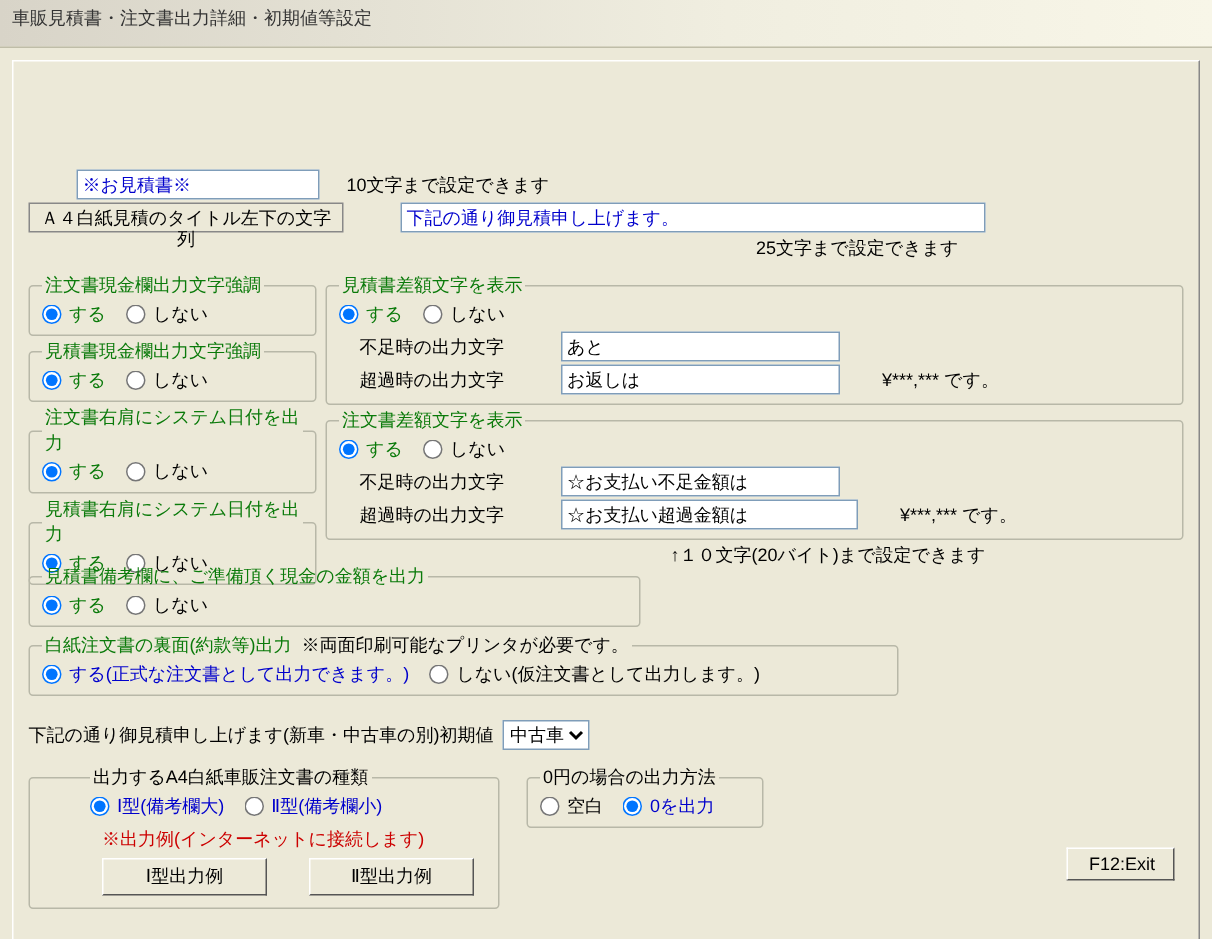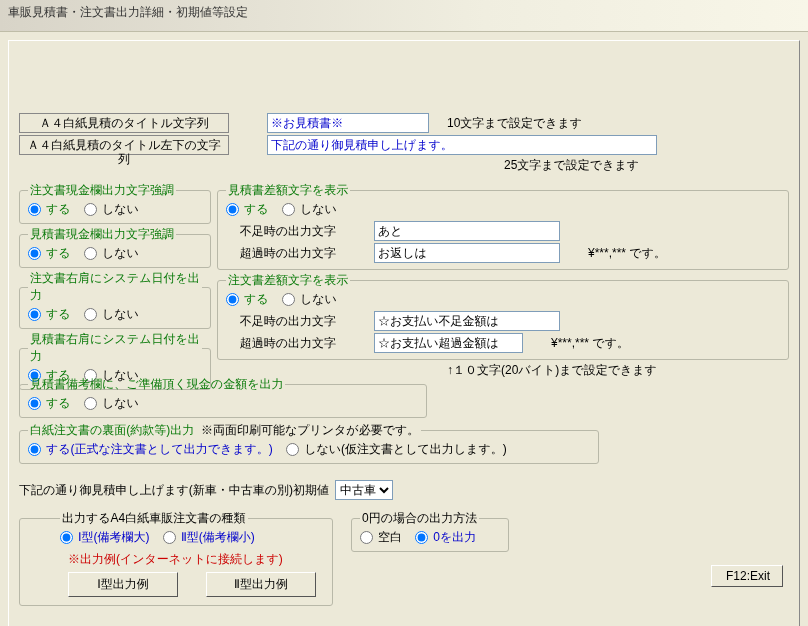--- a/index.html
+++ b/index.html
@@ -97,21 +97,20 @@
 </style>
 </head>
 <body>
 
 <div class="titlebar">車販見積書・注文書出力詳細・初期値等設定</div>
 
 <div class="client">
 
   <div class="section-top">
     <div class="row">
-      <span class="label-box" style="width:210px;">Ａ４白紙見積のタイトル文字列</span>
       <input type="text" style="width: 162px;" class="blue" value="※お見積書※">
       <span style="margin-left:12px;text-align:right;">10文字まで設定できます</span>
     </div>
     <div class="row">
       <span class="label-box" style="width:210px;">Ａ４白紙見積のタイトル左下の文字列</span>
       <input type="text" style="width: 390px;" class="blue" value="下記の通り御見積申し上げます。">
     </div>
     <div class="row" style="justify-content:flex-end; width:620px;">
       <span>25文字まで設定できます</span>
     </div>
@@ -200,21 +199,21 @@
               <input type="radio" name="rg2" style="">
               <span>しない</span>
             </label>
         </div>
         <div class="form-row">
           <span class="lbl">不足時の出力文字</span>
           <input type="text" style="width: 186px;" value="☆お支払い不足金額は">
         </div>
         <div class="form-row">
           <span class="lbl">超過時の出力文字</span>
-          <input type="text" style="width: 149px;" value="☆お支払い超過金額は">
+          <input type="text" style="width: 198px;" value="☆お支払い超過金額は">
           <span style="margin-left:22px;">¥***,*** です。</span>
         </div>
       </fieldset>
       <div style="text-align:left; margin-left:230px;">↑１０文字(20バイト)まで設定できます</div>
     </div>
   </div>
 
   <fieldset style="width:408px; margin-top:-16px;">
     <legend class="legend-green">見積書備考欄に、ご準備頂く現金の金額を出力</legend>
     <label class="radio green-text">

